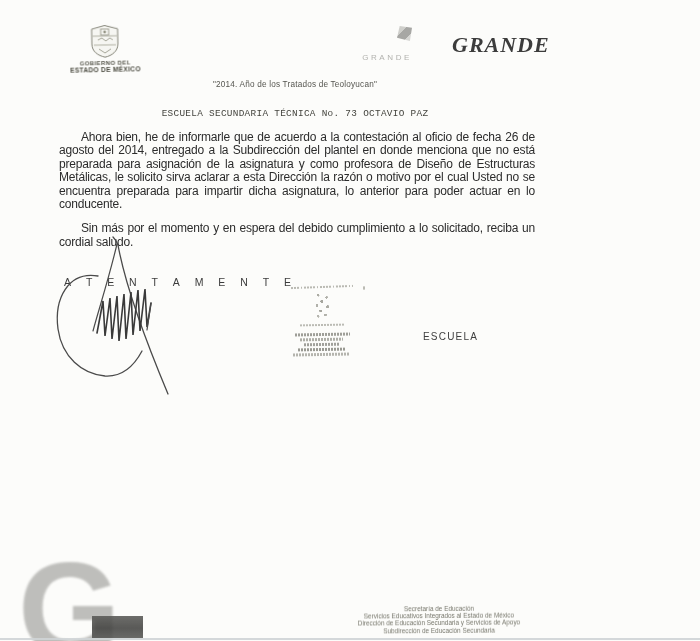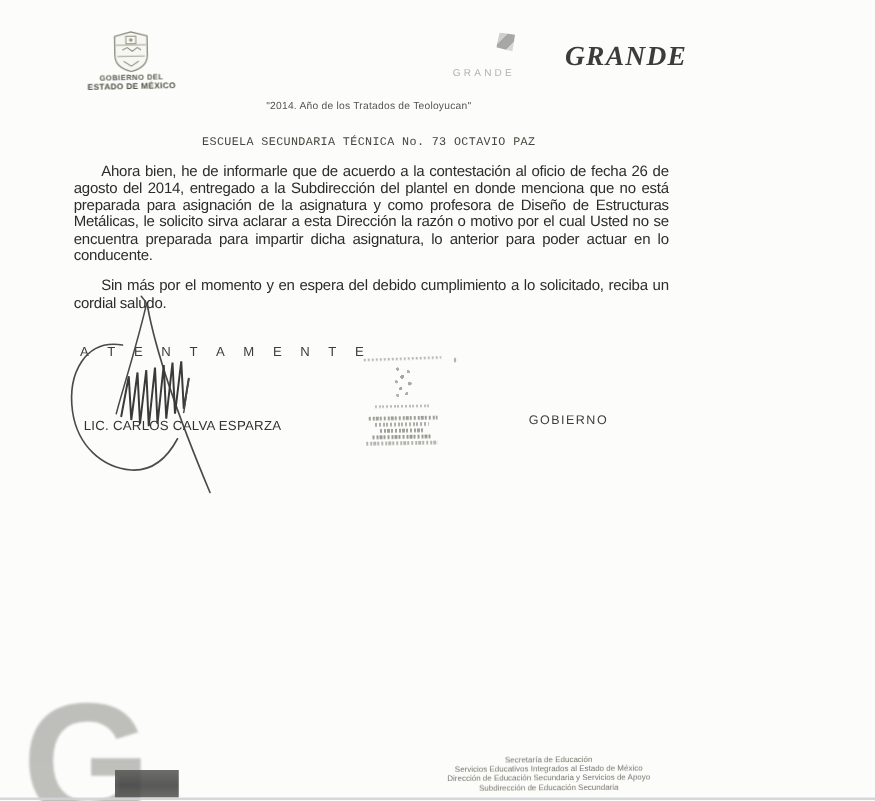--- a/index.html
+++ b/index.html
@@ -133,22 +133,21 @@
   <svg class="sig-svg" width="360" height="190" viewBox="40 228 360 190">
     <g fill="none" stroke="#4a4a4a" stroke-linecap="round">
       <path d="M113,237 C116,240 117,242 118,245 C124,278 142,332 168,394" stroke-width="1.3"></path>
       <path d="M117,244 C109,278 98,312 93,331" stroke-width="1.2"></path>
       <path d="M98,276 C68,271 54,299 58,329 C62,357 82,374 105,376 C122,377 134,366 142,351" stroke-width="1.3"></path>
       <path d="M97,333 L103,301 L105,336 L110,298 L112,339 L117,296 L119,341 L124,294 L126,339 L131,292 L133,335 L138,290 L140,331 L145,289 L147,327 L151,303" stroke-width="1.6" stroke="#3a3a3a"></path>
       <path d="M151,303 C149,316 148,324 147,330" stroke-width="1.2"></path>
     </g>
   </svg>
 
-  <div class="sig-name">LIC. CARLOS CALVA ESPARZA</div>
-  <div class="director">GOBIERNO</div>
+  <div class="director">ESCUELA</div>
 
   <div class="stamp">
     <div class="stamp-arc"></div>
     <div class="stamp-crest"></div>
     <div class="stamp-sub"></div>
     <div class="stamp-line" style="--c:#8e8e86;left:9px;top:51px;width:55px;transform:rotate(-1deg)"></div>
     <div class="stamp-line" style="--c:#a0a098;left:14px;top:56px;width:43px;transform:rotate(-1deg)"></div>
     <div class="stamp-line" style="--c:#90908a;left:18px;top:61px;width:35px;transform:rotate(-1deg)"></div>
     <div class="stamp-line" style="--c:#87877f;left:12px;top:66px;width:48px;transform:rotate(-1deg)"></div>
     <div class="stamp-line" style="--c:#a8a8a0;left:7px;top:71px;width:57px;transform:rotate(-1deg)"></div>

